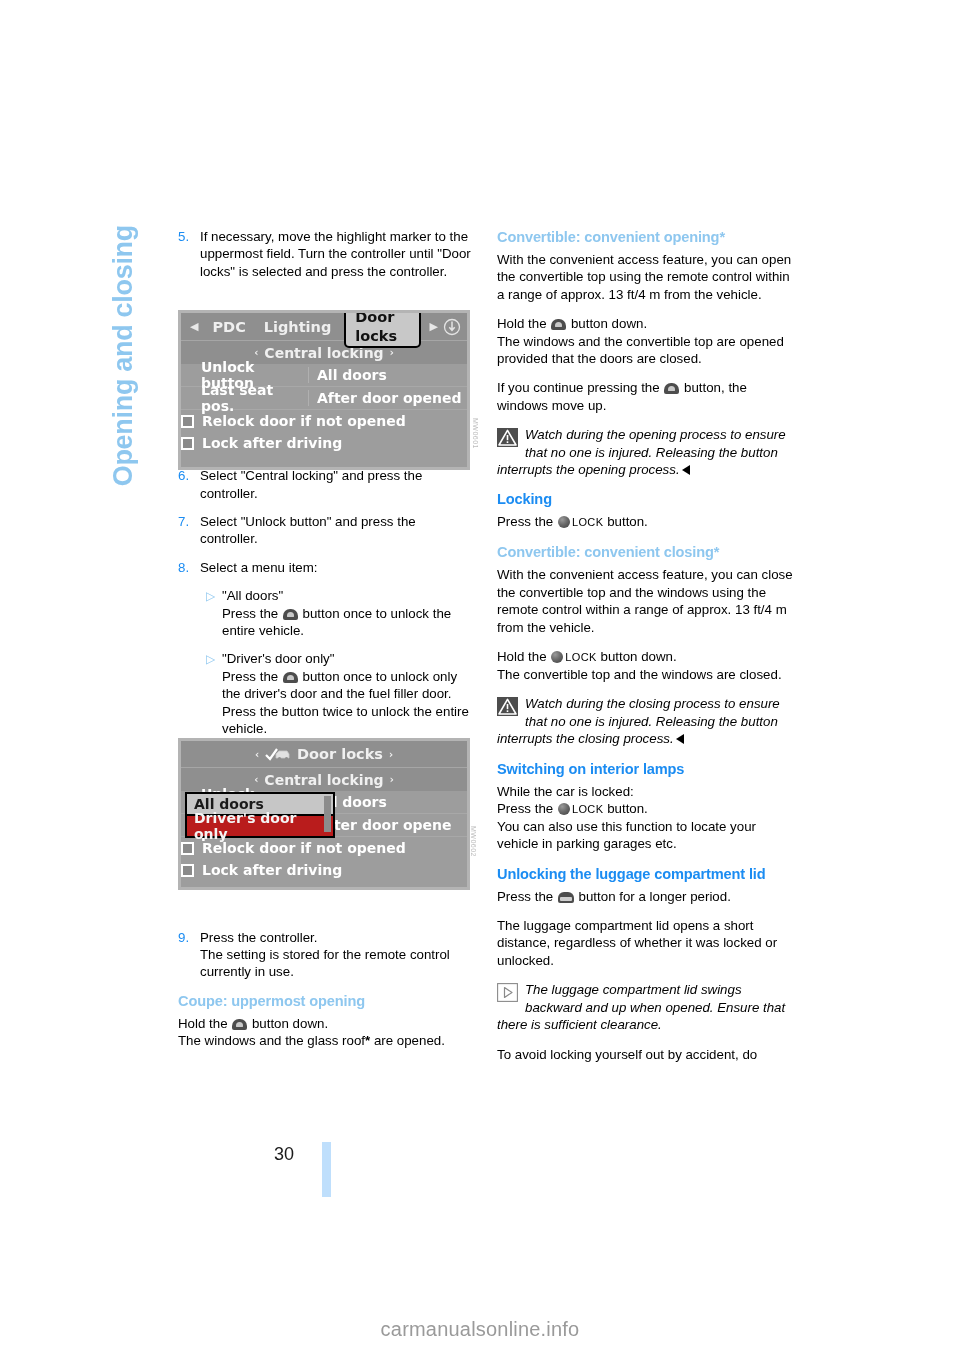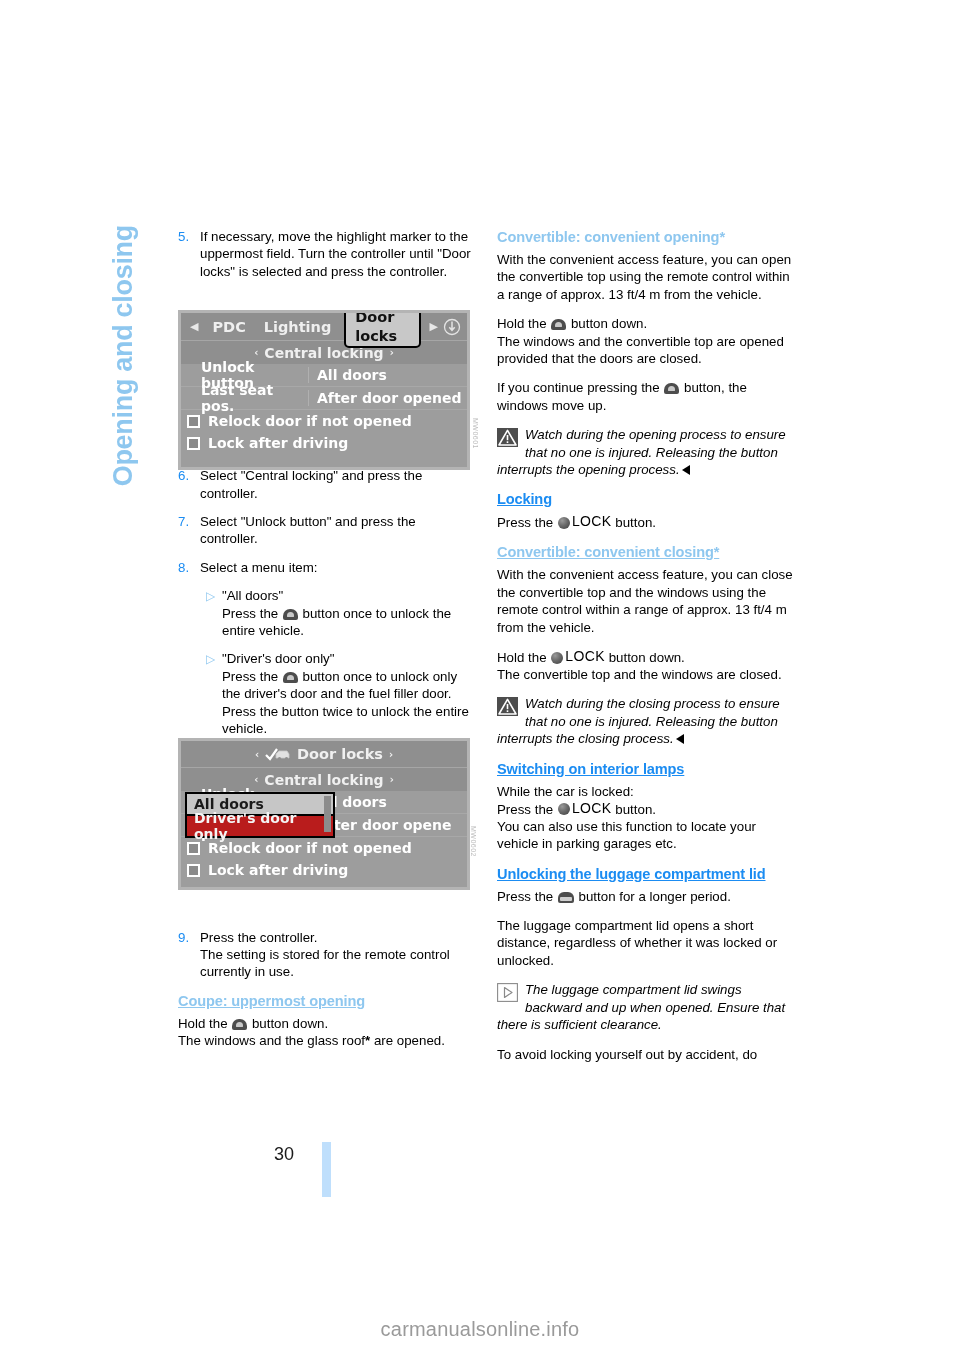--- a/index.html
+++ b/index.html
@@ -100,21 +100,21 @@
 
   h2.heading {
     margin: 0 0 4px 0;
     font-size: 14.6px;
     font-weight: bold;
     line-height: 19px;
     color: #1b8cf2;
     letter-spacing: -0.15px;
   }
   h2.heading.pale { color: #8ec7ef; }
-  h2.heading.spaced { margin-top: 8px; text-decoration: underline; }
+  h2.heading.spaced { margin-top: 8px; }
 
   
   .step {
     display: flex;
     margin: 0 0 11px 0;
   }
   .step-num {
     flex: 0 0 auto;
     width: 22px;
     color: #1b8cf2;
@@ -186,21 +186,21 @@
     background: #cfcfcf;
     border-radius: 1px;
   }
   .glyph-lockdot {
     width: 12px; height: 12px;
     border-radius: 50%;
     background: radial-gradient(circle at 35% 30%, #9a9a9a 0%, #6a6a6a 45%, #3c3c3c 100%);
     margin: 0 2px 0 1px;
   }
   .lock-word {
-    font-size: 14px;
+    font-size: 11px;
     letter-spacing: 0.4px;
     vertical-align: 0.5px;
   }
   .endmark {
     display: inline-block;
     width: 0; height: 0;
     border-top: 5px solid transparent;
     border-bottom: 5px solid transparent;
     border-right: 8px solid #000;
     vertical-align: -1px;
@@ -312,21 +312,20 @@
     border-left: 1px solid #b0b0b0;
     box-sizing: border-box;
   }
   .row-check {
     display: flex;
     height: 22px;
     align-items: center;
     font-size: 14px;
     font-weight: bold;
     color: #ffffff;
-    padding-left: 6px;
   }
   .checkbox {
     width: 9px; height: 9px;
     border: 2px solid #ffffff;
     background: #8a8a8a;
     margin-right: 8px;
     flex: 0 0 auto;
   }
 
   

